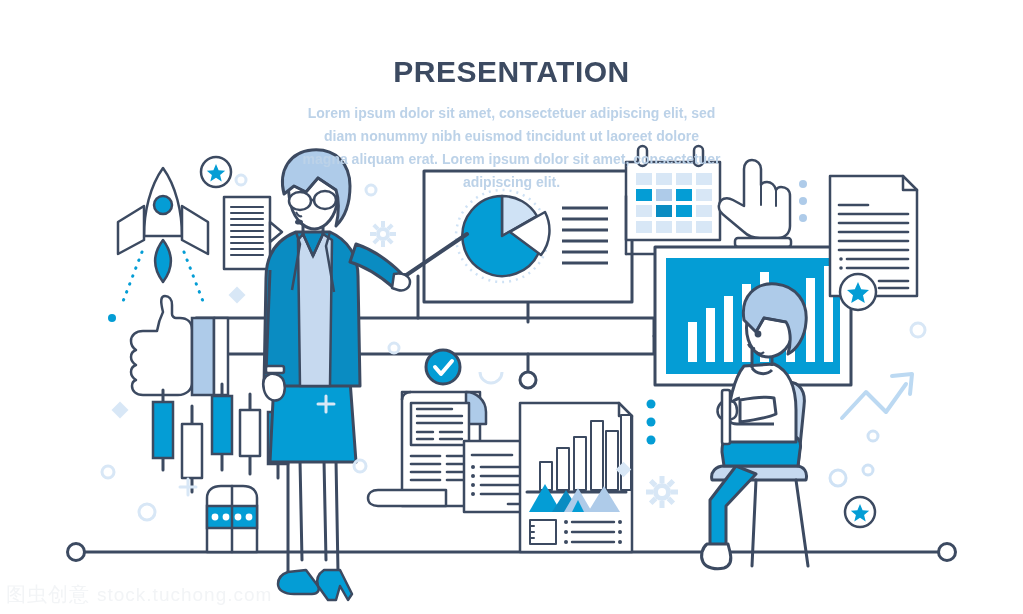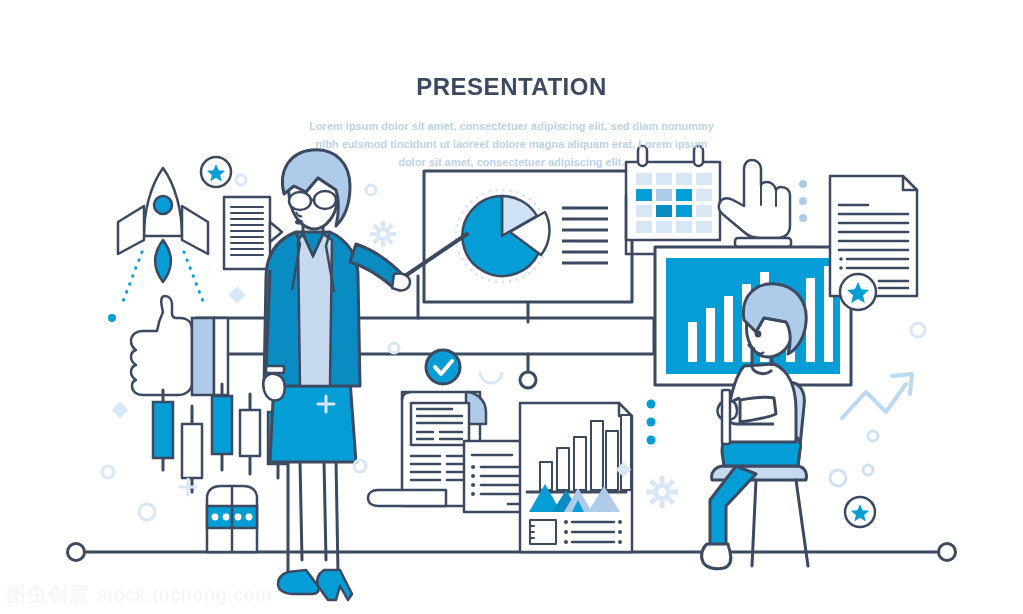--- a/index.html
+++ b/index.html
@@ -1,22 +1,22 @@
 <!DOCTYPE html>
 <html><head>
 <meta charset="utf-8">
 <style>
   html,body{margin:0;padding:0;background:#ffffff;}
   body{width:1023px;height:614px;overflow:hidden;font-family:"Liberation Sans",sans-serif;}
   #stage{position:relative;width:1023px;height:614px;background:#fff;overflow:hidden;}
   #art{position:absolute;left:0;top:0;width:1023px;height:614px;}
 
   .hdr{position:absolute;left:0;top:0;width:1023px;text-align:center;pointer-events:none;}
-  #title{font-size:24px;font-weight:bold;letter-spacing:0.5px;color:#3c4a61;margin:18px;padding-top:56px;line-height:1.05;}
-  #subtitle{margin:14px auto 0 auto;width:420px;font-size:11px;line-height:1.65;color:#bcd2e8;font-weight:bold;}
+  #title{font-size:30px;font-weight:bold;letter-spacing:0.5px;color:#3c4a61;margin:0;padding-top:56px;line-height:1.05;}
+  #subtitle{margin:14px auto 0 auto;width:420px;font-size:14px;line-height:1.65;color:#bcd2e8;font-weight:bold;}
 
   #watermark{position:absolute;left:6px;bottom:6px;display:flex;align-items:center;gap:7px;
     font-size:19px;color:#f2f4f6;letter-spacing:1px;white-space:nowrap;user-select:none;}
   #wm-cn{font-size:20px;}
   #wm-en{font-size:19px;}
 </style>
 </head>
 <body>
 
 <div id="stage">

